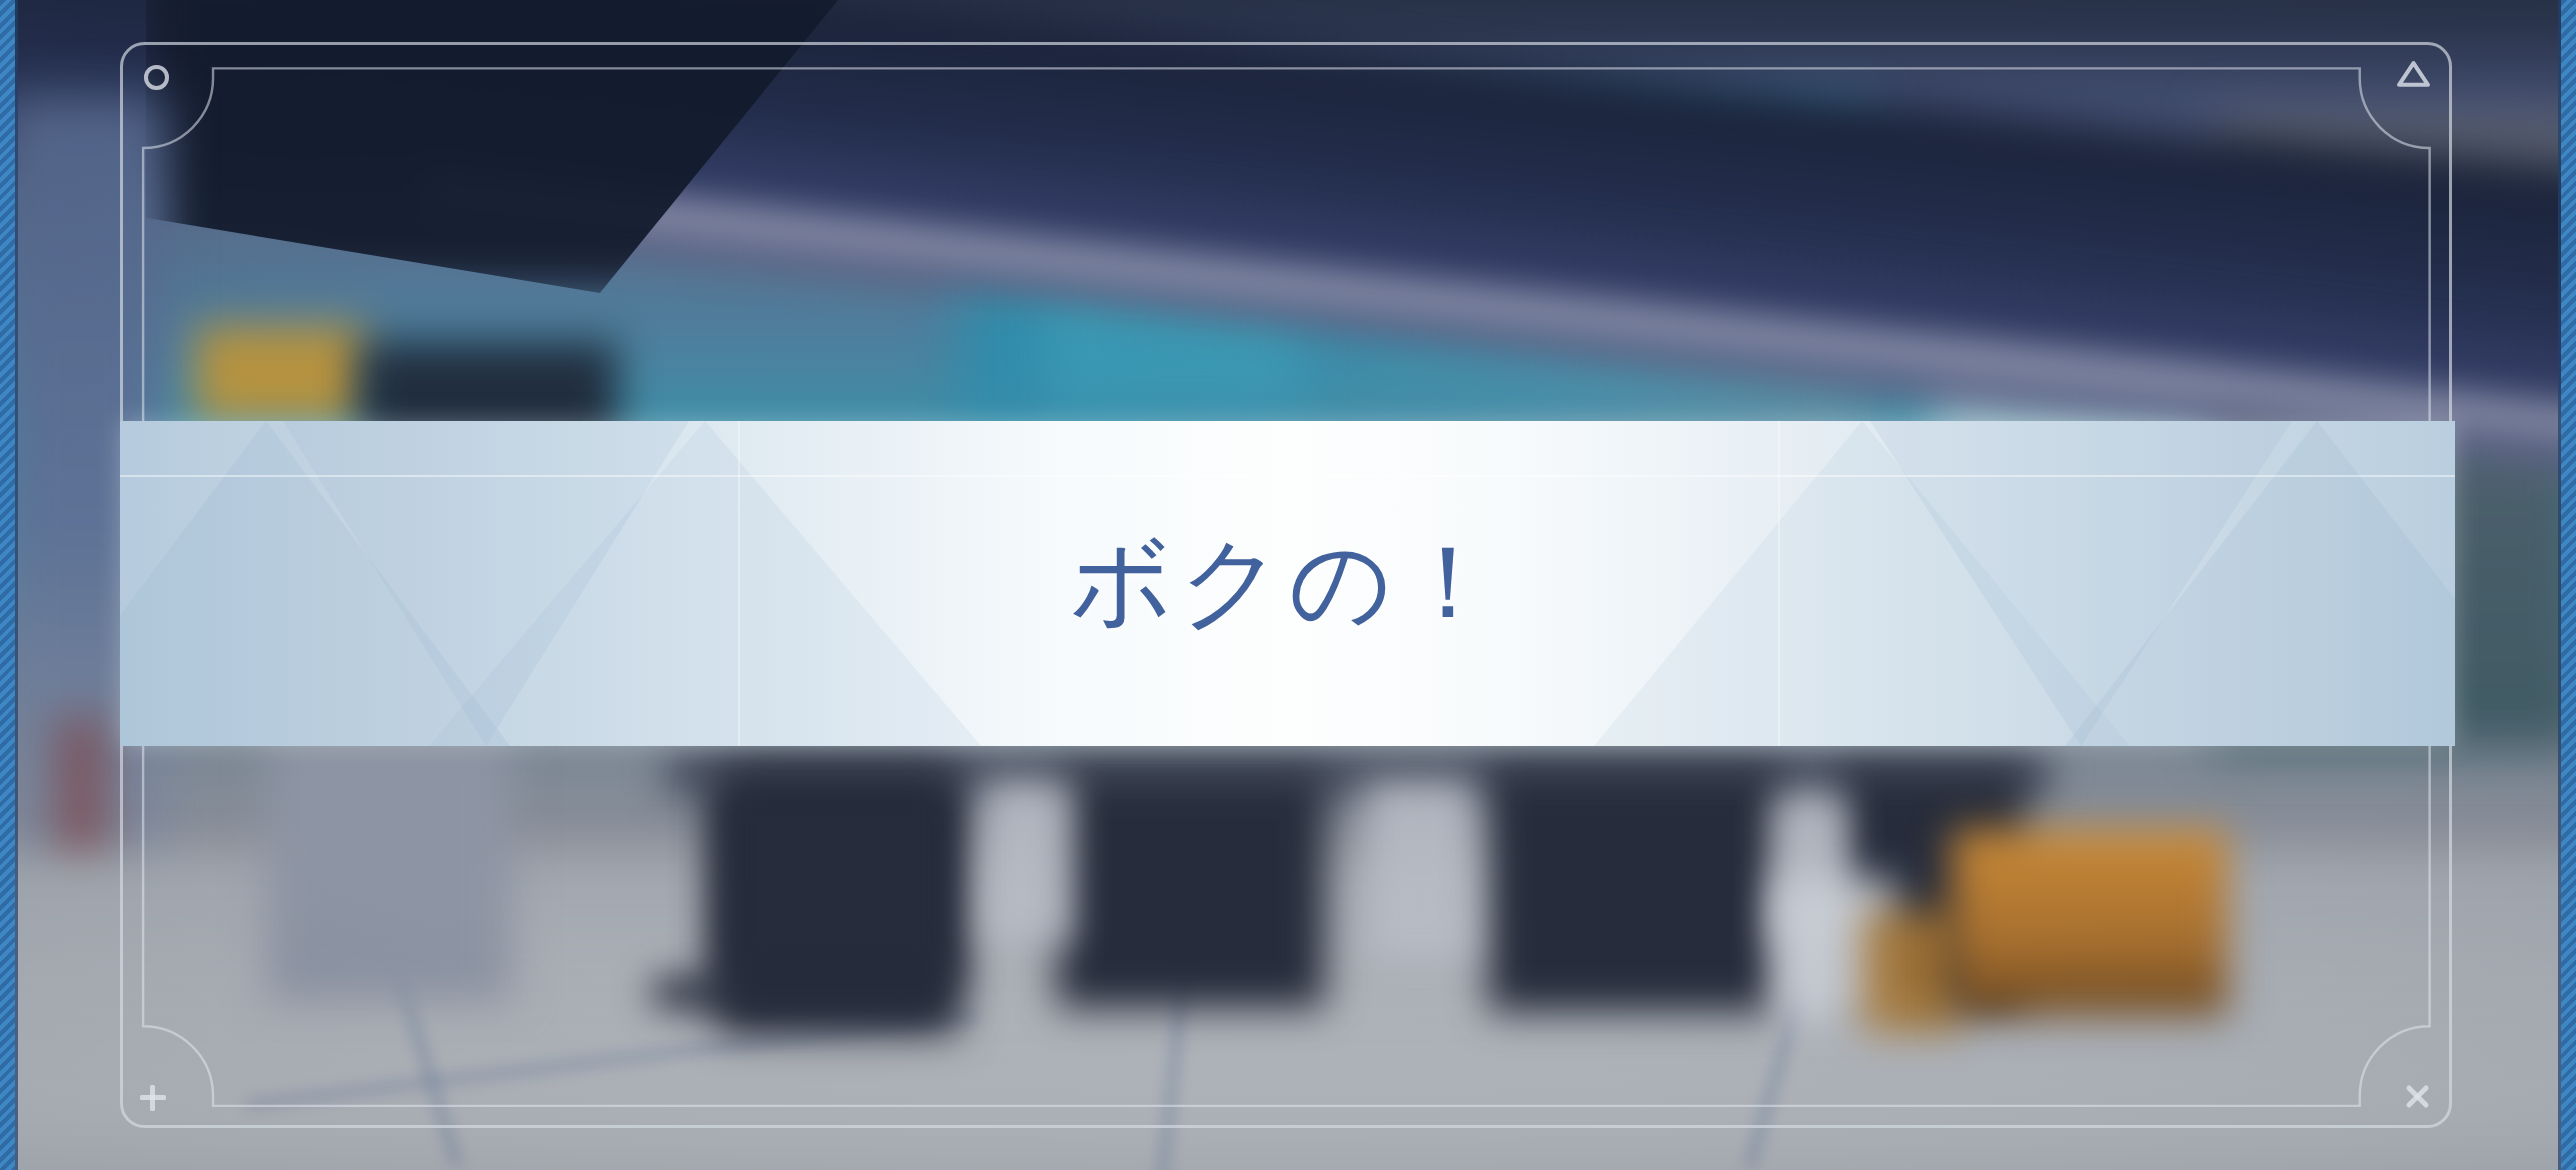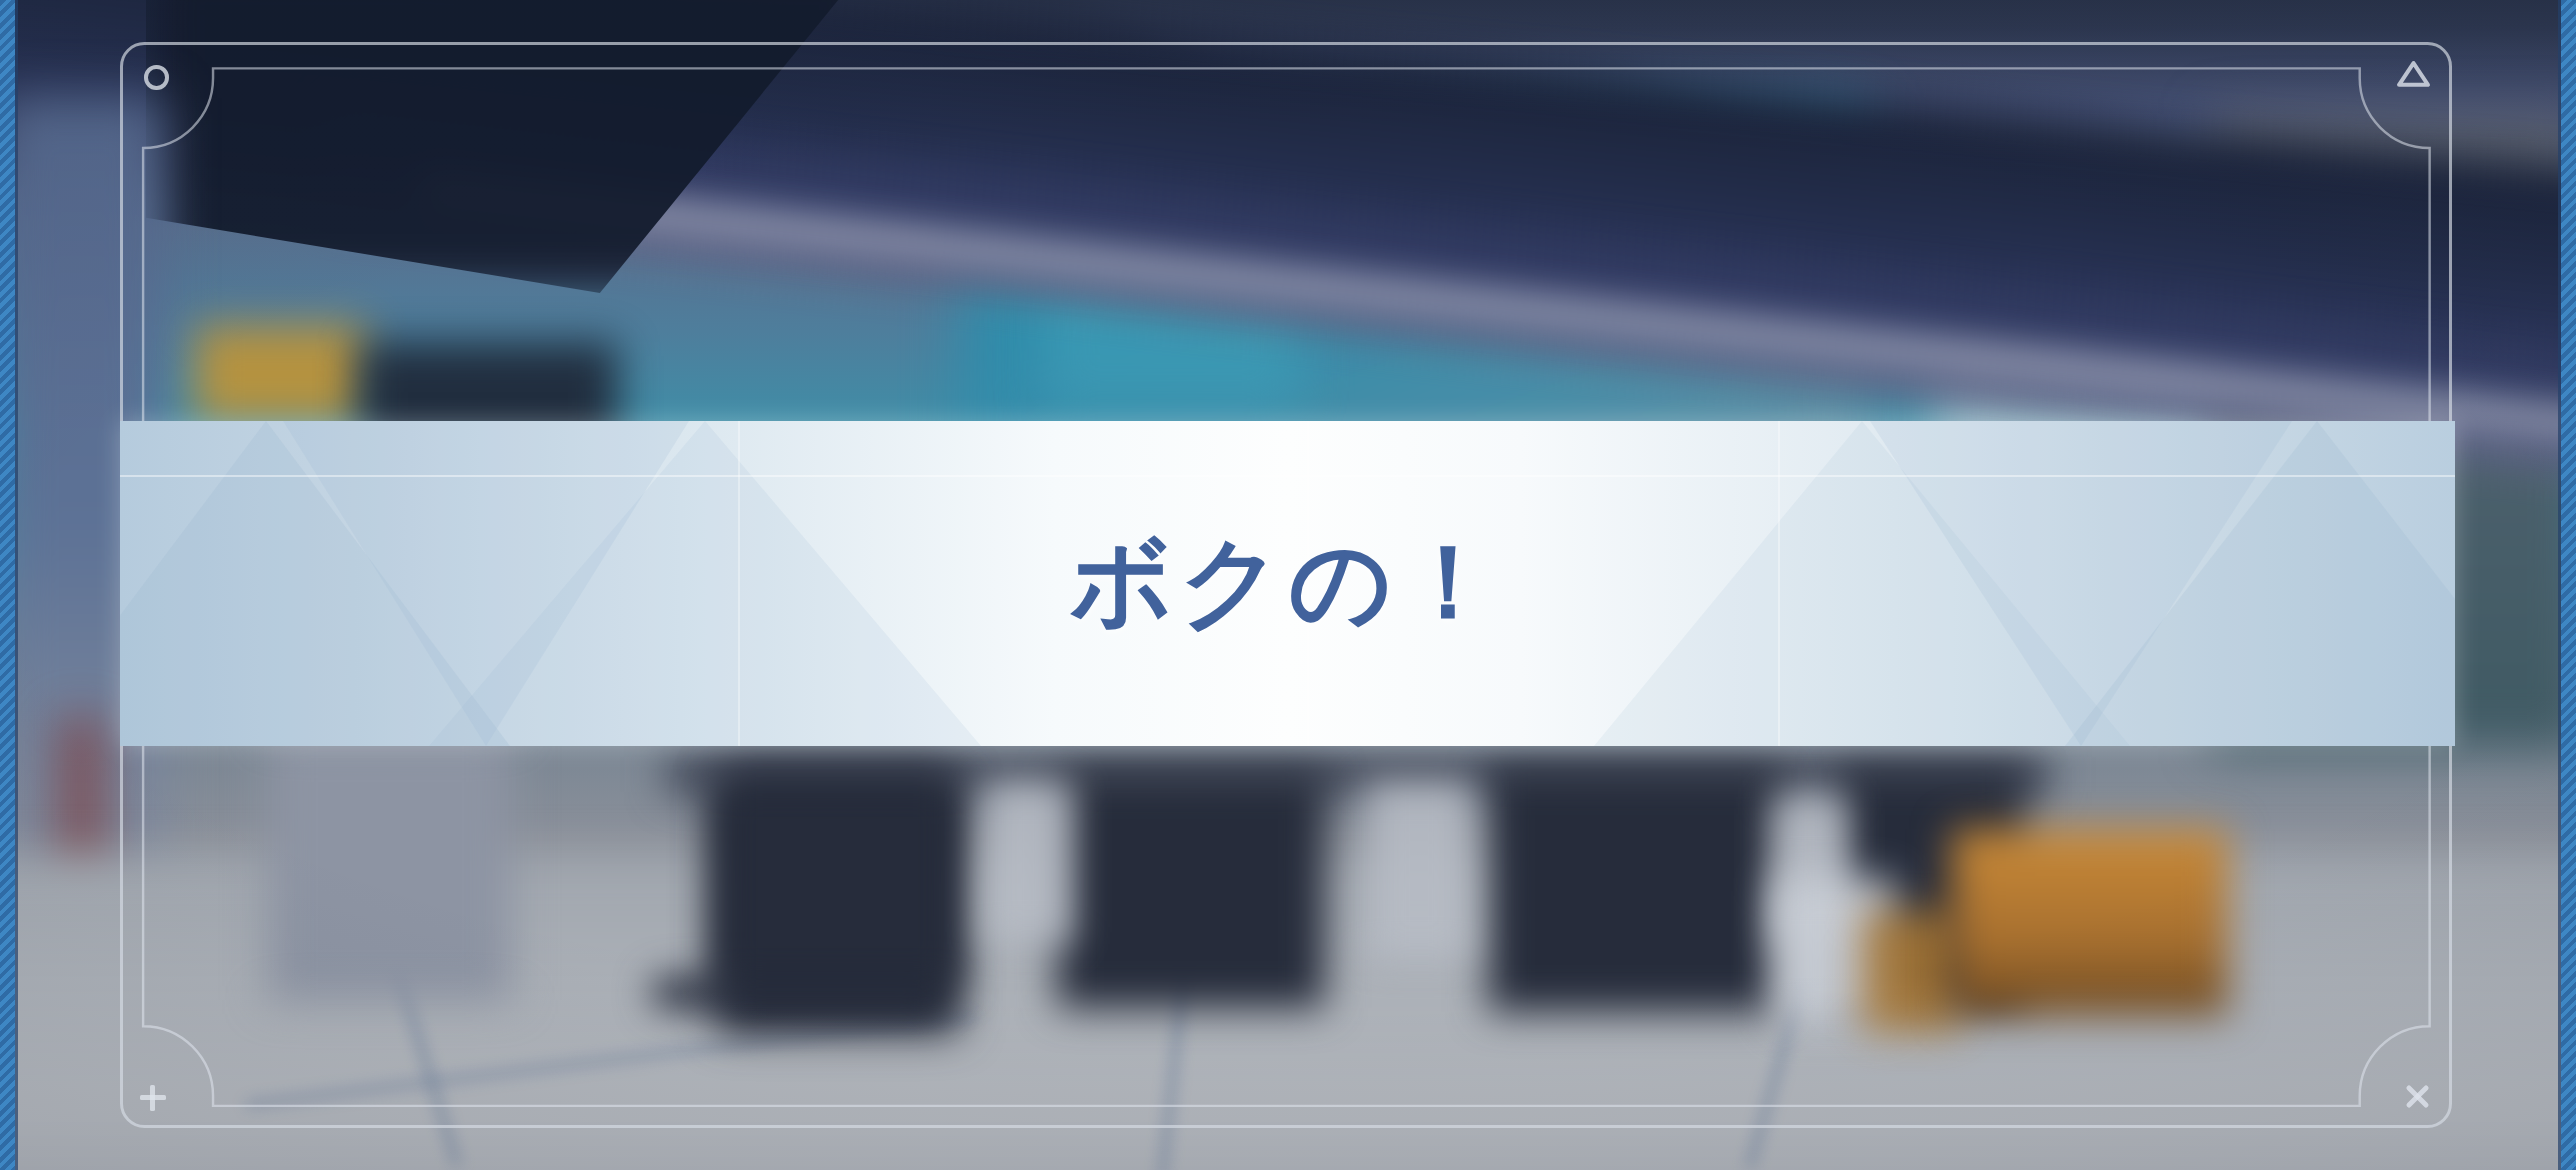--- a/index.html
+++ b/index.html
@@ -204,21 +204,21 @@
   }
   .banner-vline{
     position:absolute; top:0; bottom:0; width:1.6px; background:rgba(255,255,255,.35);
   }
   .bv1{ left:618px; } .bv2{ left:1187px; } .bv3{ right:675px; }
 
   .title-text{
     position:absolute; inset:0; display:flex; align-items:center; justify-content:center;
     color:#41629c;
     font-family:"DejaVu Sans", sans-serif;
-    font-size:101px; font-weight:700;
+    font-size:101px; font-weight:400;
     letter-spacing:.06em;
     text-shadow:0 1.6px 8.1px rgba(255,255,255,.8);
     z-index:3;
   }
 
   
   .vignette{
     position:absolute; inset:0; z-index:10; pointer-events:none;
     background:
       radial-gradient(120% 90% at 50% 50%, rgba(0,0,0,0) 40%, rgba(20,28,45,.18) 100%);

